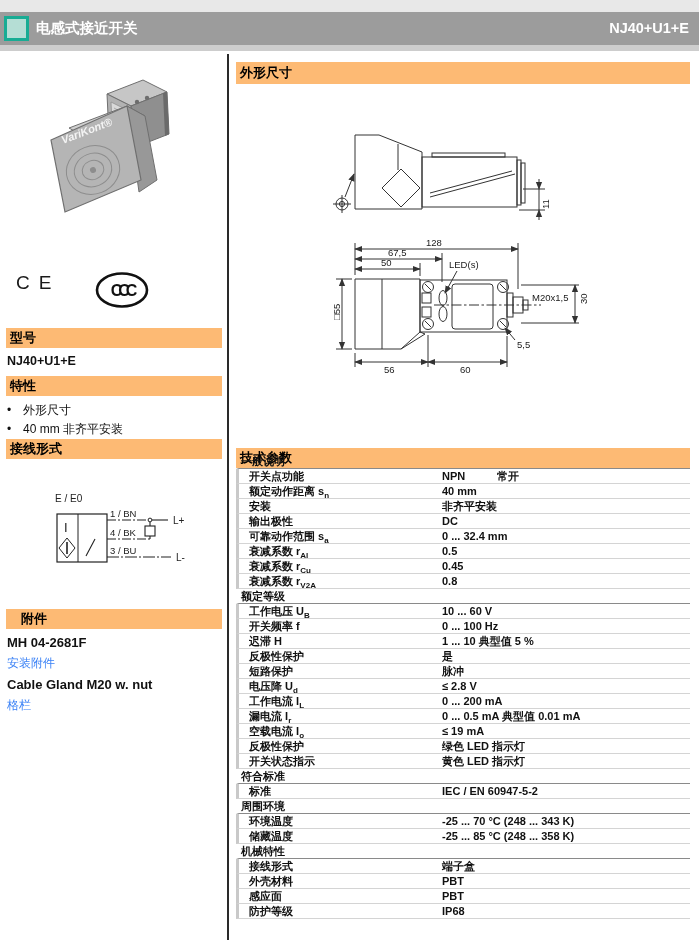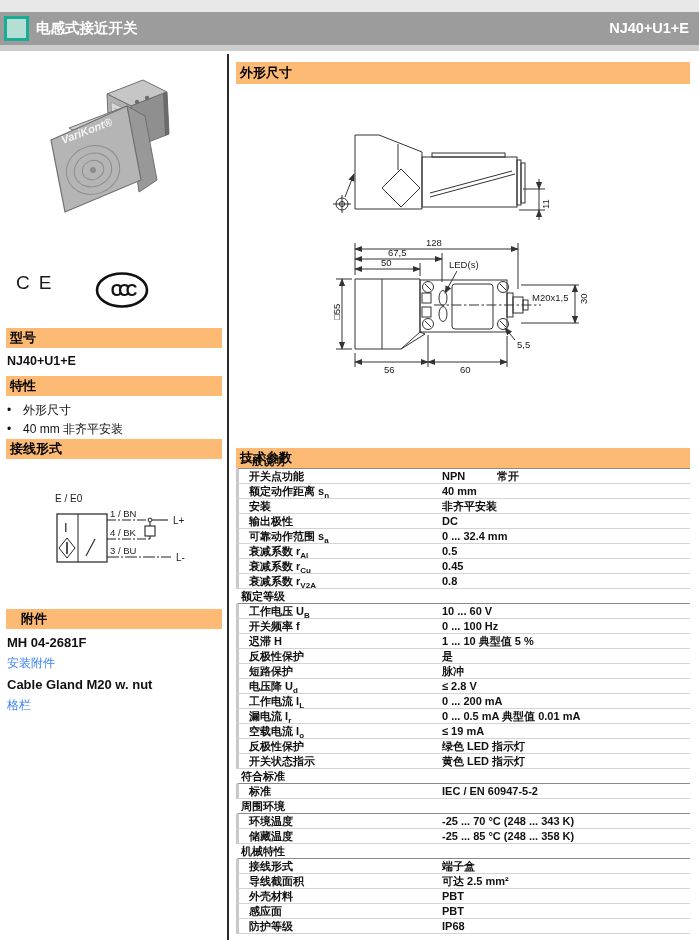--- a/index.html
+++ b/index.html
@@ -348,24 +348,20 @@
       <div class="t-row">
         <span class="t-label">储藏温度</span>
         <span class="t-vals"><span class="t-val">-25 ... 85 °C (248 ... 358 K)</span></span>
       </div>
       <div class="t-group">机械特性</div>
       <div class="t-row">
         <span class="t-label">接线形式</span>
         <span class="t-vals"><span class="t-val">端子盒</span></span>
       </div>
       <div class="t-row">
-        <span class="t-label">导线截面积</span>
-        <span class="t-vals"><span class="t-val">可达 2.5 mm²</span></span>
-      </div>
-      <div class="t-row">
         <span class="t-label">外壳材料</span>
         <span class="t-vals"><span class="t-val">PBT</span></span>
       </div>
       <div class="t-row">
         <span class="t-label">感应面</span>
         <span class="t-vals"><span class="t-val">PBT</span></span>
       </div>
       <div class="t-row">
         <span class="t-label">防护等级</span>
         <span class="t-vals"><span class="t-val">IP68</span></span>

